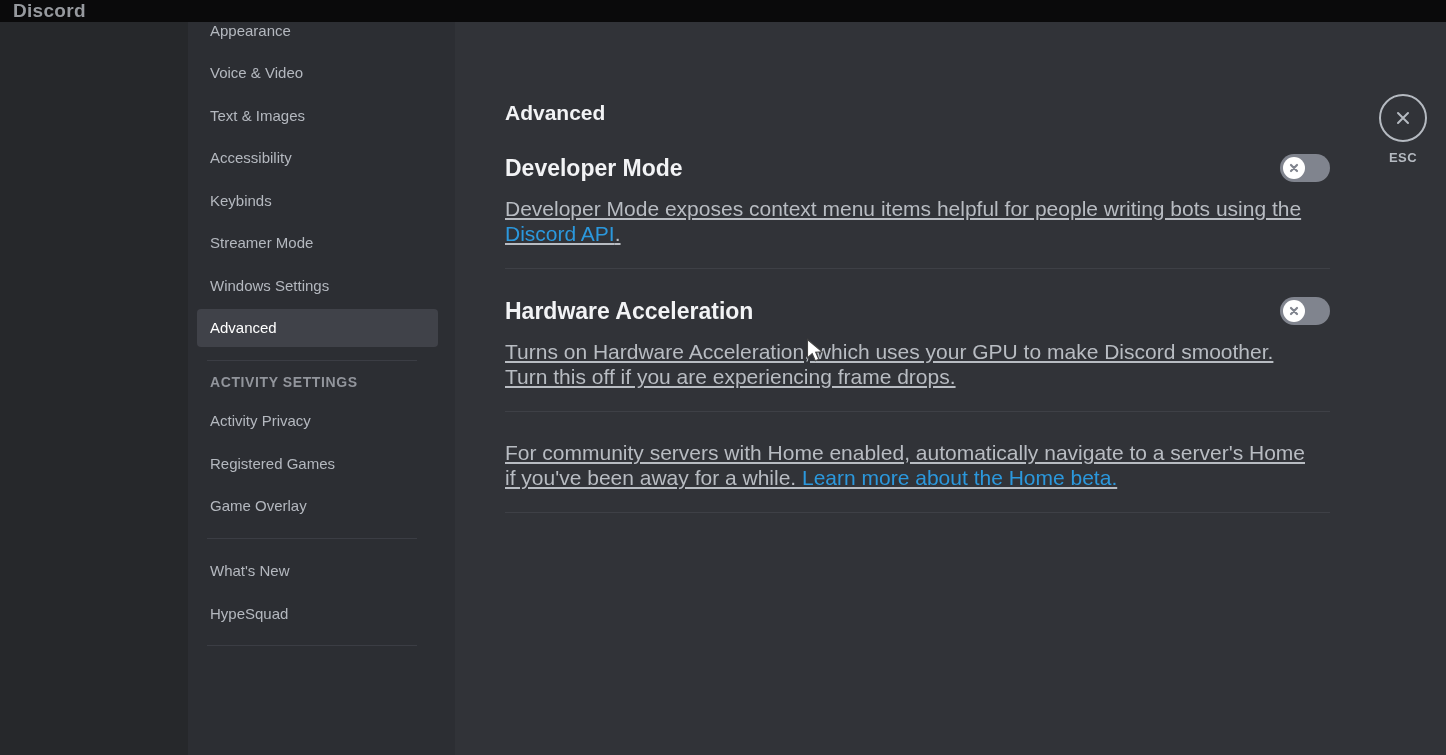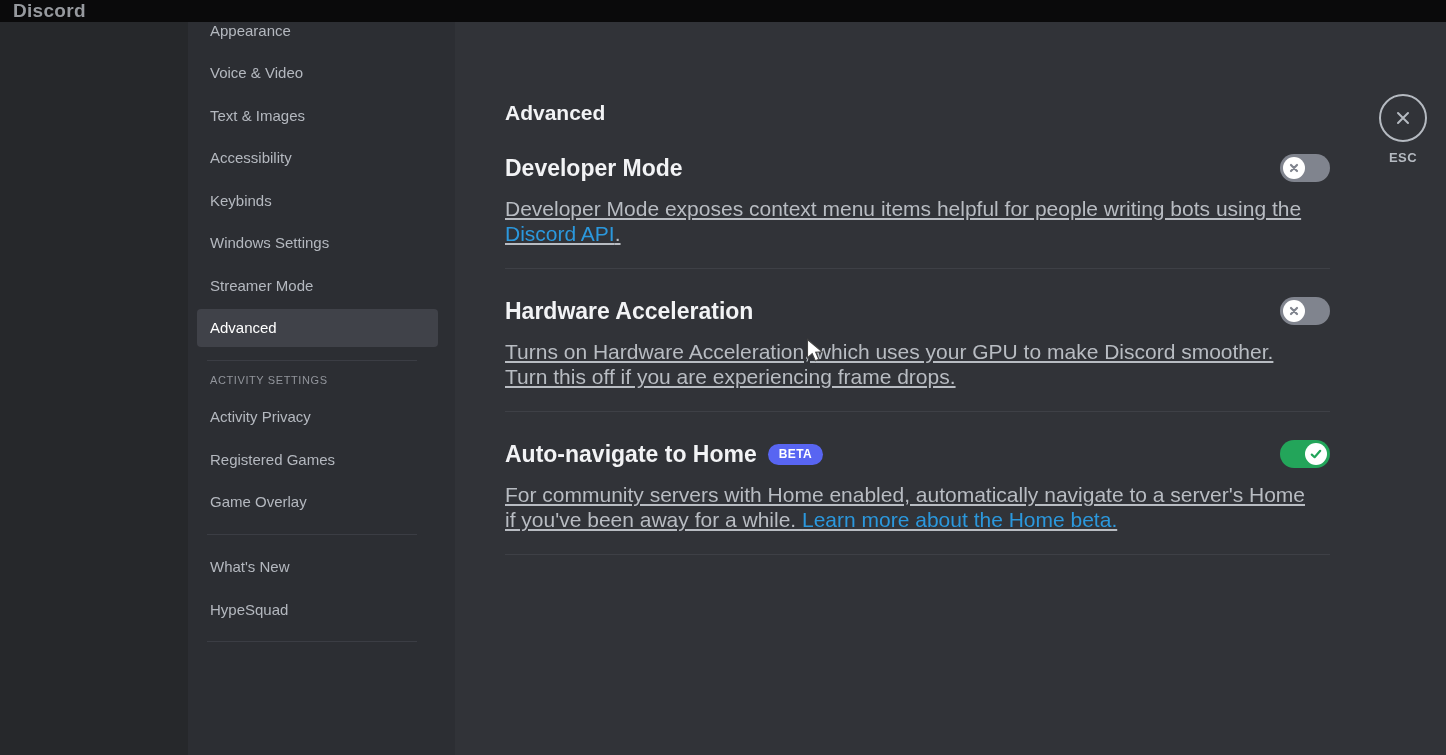--- a/index.html
+++ b/index.html
@@ -49,21 +49,21 @@
     cursor: pointer;
   }
   .nav-item.selected {
     background: #404249; color: #ffffff; font-weight: 500;
   }
   .side-divider {
     height: 1px; background: #3b3d44;
     margin: 13px 21px 13px 10px;
   }
   .nav-category {
-    font-size: 11px; font-weight: 400; letter-spacing: .6px;
+    font-size: 14px; font-weight: 700; letter-spacing: .6px;
     color: #92959c;
     padding-left: 13px; margin: 1px 0 12px;
   }
 
   
   .page-title {
     margin: 0; font-size: 21px; line-height: 26px;
     font-weight: 700; color: #f2f3f5;
   }
   .sections { width: 825px; }
@@ -134,22 +134,22 @@
 <div class="main">
   <div class="left-strip"></div>
 
   <div class="sidebar">
     <div class="nav">
       <div class="nav-item">Appearance</div>
       <div class="nav-item">Voice &amp; Video</div>
       <div class="nav-item">Text &amp; Images</div>
       <div class="nav-item">Accessibility</div>
       <div class="nav-item">Keybinds</div>
+      <div class="nav-item">Streamer Mode</div>
       <div class="nav-item">Windows Settings</div>
-      <div class="nav-item">Streamer Mode</div>
       <div class="nav-item selected">Advanced</div>
 
       <div class="side-divider"></div>
 
       <div class="nav-category">ACTIVITY SETTINGS</div>
       <div class="nav-item">Activity Privacy</div>
       <div class="nav-item">Registered Games</div>
       <div class="nav-item">Game Overlay</div>
 
       <div class="side-divider"></div>
@@ -192,32 +192,20 @@
                 </svg>
 
             </span>
           </div>
         </div>
         <p class="desc">Turns on Hardware Acceleration, which uses your GPU to make Discord smoother. Turn this off if you are experiencing frame drops.</p>
         <div class="divider"></div>
       </section>
 
       <section class="section">
-        <div class="sec-row">
-          <h3 class="sec-title">Auto-navigate to Home</h3>
-          <span class="badge">BETA</span>
-          <div class="toggle on">
-            <span class="knob">
-
-              <svg class="icon-check" width="12" height="10" viewBox="0 0 12 10">
-                  <path d="M1.8 5.6 L4.6 8.2 L10.2 1.8" fill="none" stroke="currentColor" stroke-width="2.2" stroke-linecap="round" stroke-linejoin="round"></path>
-                </svg>
-            </span>
-          </div>
-        </div>
         <p class="desc"><span>For community servers with Home enabled, automatically navigate to a server's Home if you've been away for a while. </span><a>Learn more about the Home beta.</a></p>
         <div class="divider"></div>
       </section>
 
     </div>
 
     <div class="close-area">
       <button class="close-btn">
         <svg width="20" height="20" viewBox="0 0 20 20">
             <path d="M5 5 L15 15 M15 5 L5 15" stroke="currentColor" stroke-width="2" stroke-linecap="round"></path>

